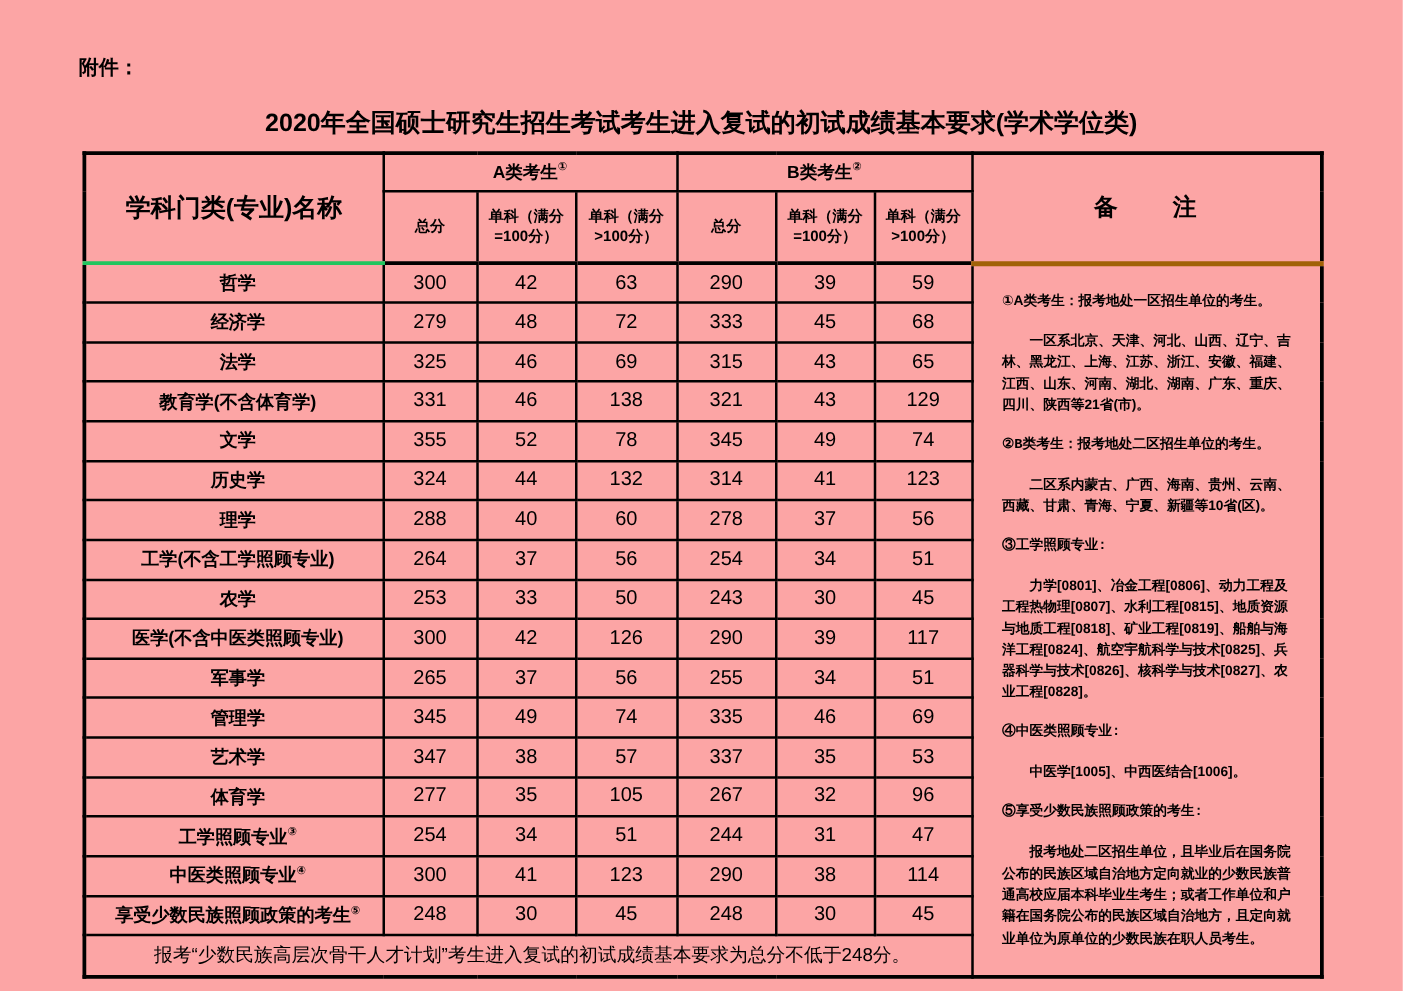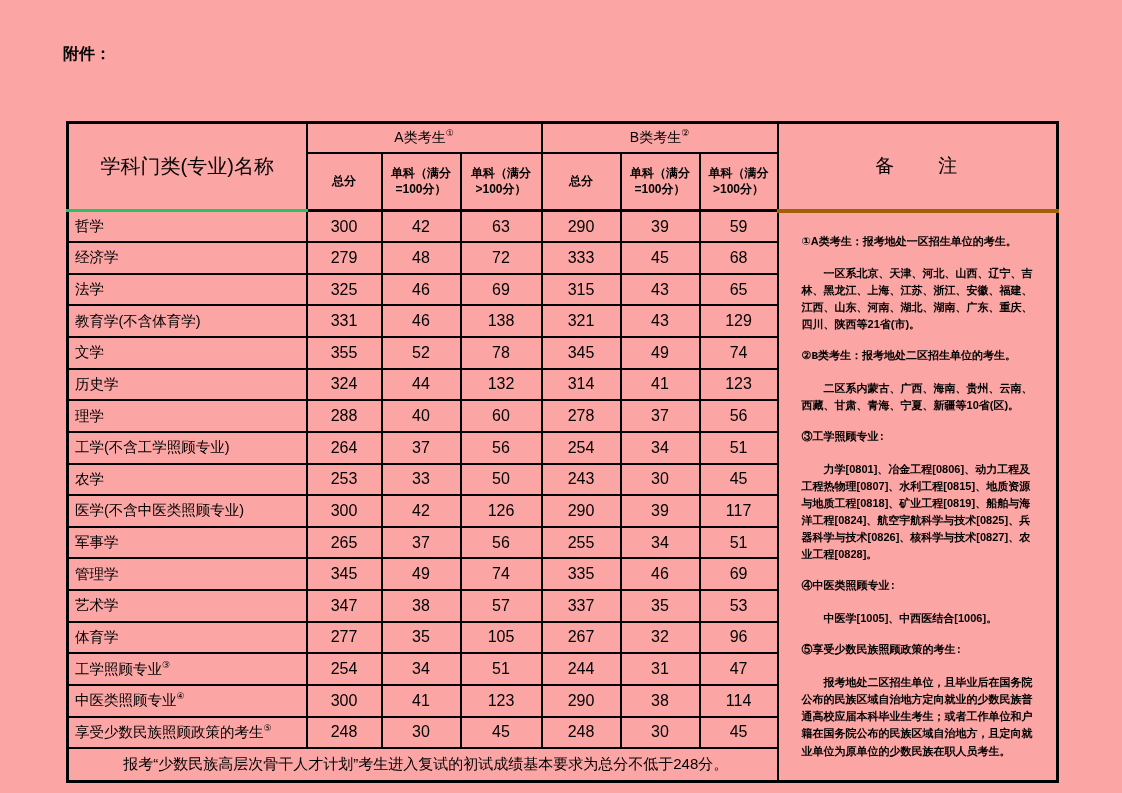--- a/index.html
+++ b/index.html
@@ -28,28 +28,28 @@
     border: 3px solid #000;
   }
   .score-table th, .score-table td {
     border: 2px solid #000;
     padding: 0;
     overflow: hidden;
   }
   thead tr.groups-row { height: 30px; }
   thead tr.subs-row   { height: 58px; }
   thead tr.subs-row th { border-bottom: 3px solid #000; }
-  .score-table th { font-weight: 400; font-size: 14px; text-align: center; vertical-align: middle; }
+  .score-table th { font-weight: 700; font-size: 14px; text-align: center; vertical-align: middle; }
   th.subject-head { font-size: 20px; border-bottom: 3px solid #22c55e; }
   th.remark-head  { font-size: 19px; letter-spacing: 2px; border-bottom: 4px solid #a16207; }
   th.sub-head { font-size: 12px; line-height: 1.35; padding: 2px 1px; font-weight: 700; }
   th sup, td sup { font-size: 9px; line-height: 0; }
 
   tbody tr.data-row { height: 29.8px; }
-  td.subject { font-size: 14.5px; text-align: left; padding-left: 6px; vertical-align: middle; }
+  td.subject { font-size: 14.5px; text-align: center; padding-left: 6px; vertical-align: middle; font-weight: bold; }
   td.num { font-size: 16px; text-align: center; vertical-align: middle; }
 
   td.remark-body {
     vertical-align: top; text-align: left;
     padding: 5px 8px 5px 8px;
     font-size: 11px; font-weight: 700; line-height: 1.55;
   }
   .rp { margin: 15px; }
   .rp.indent { text-indent: 2em; }
   .rp.gap { margin-top: 15px; font-family: Liberation Mono, monospace; }
@@ -57,20 +57,21 @@
   tr.footer-row { height: 31px; }
   td.footer-cell { font-size: 15px; text-align: center; padding-left: 6px; vertical-align: middle; }
 </style>
 </head>
 <body>
 
 <div class="page">
 
   <div class="attachment">附件：</div>
 
+  <div class="title">2020年全国硕士研究生招生考试考生进入复试的初试成绩基本要求(学术学位类)</div>
 
   <table class="score-table">
     <colgroup>
       <col style="width:239px">
       <col style="width:75px">
       <col style="width:79px">
       <col style="width:81px">
       <col style="width:79px">
       <col style="width:79px">
       <col style="width:78px">

